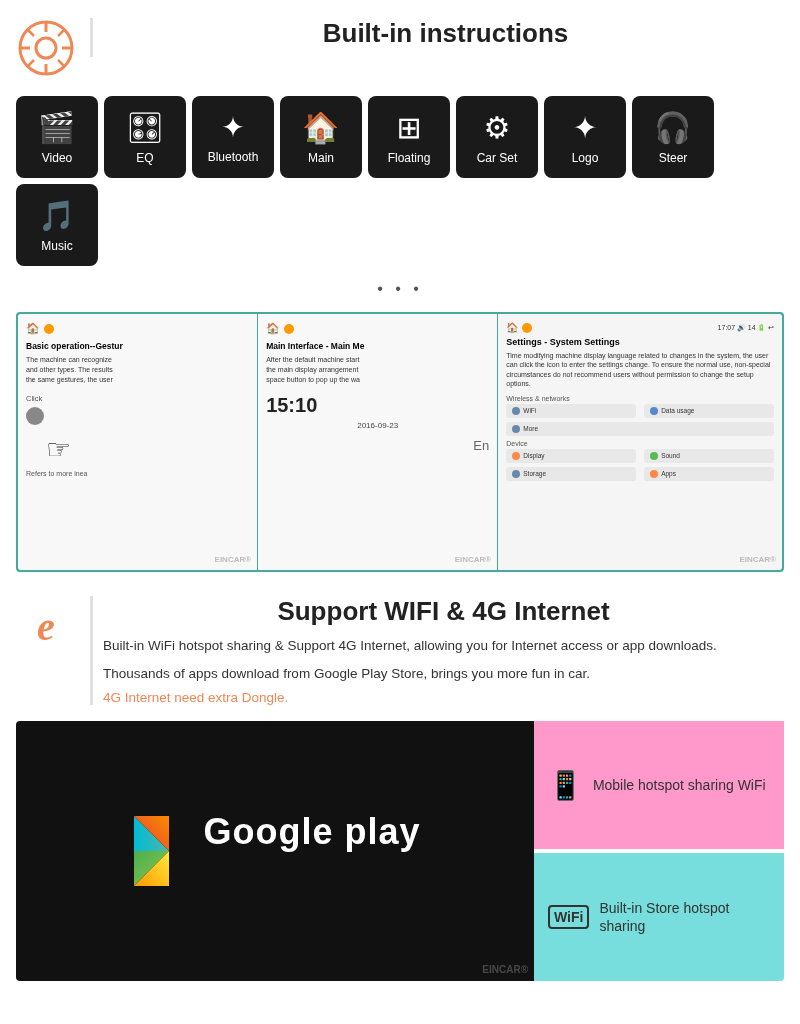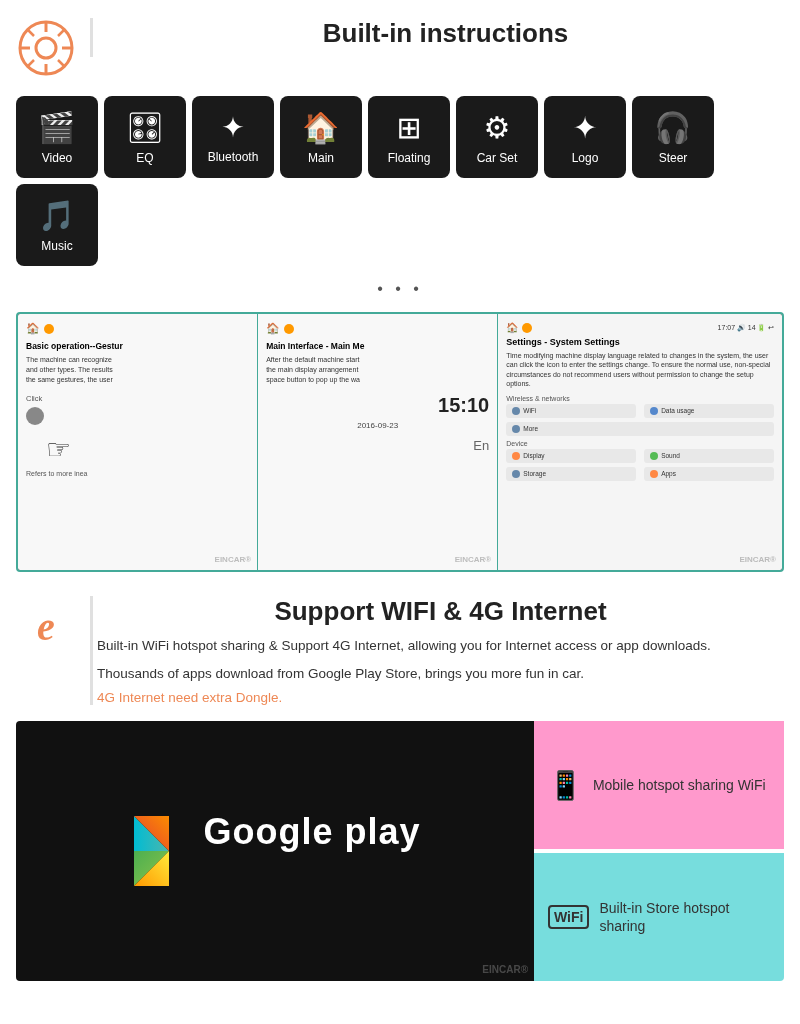--- a/index.html
+++ b/index.html
@@ -135,21 +135,21 @@
       font-size: 7px;
       color: #555;
       margin-top: 4px;
     }
     
     .ss-time {
       font-size: 22px;
       font-weight: bold;
       color: #222;
       margin: 20px auto 4px;
-      text-align: right;
+      text-align: left;
     }
     .ss-date {
       font-size: 8px;
       color: #444;
       text-align: center;
     }
     
     .ss-header-right {
       display: flex;
       justify-content: space-between;
@@ -212,21 +212,21 @@
     .section2 {
       padding: 18px 16px 6px 16px;
     }
     .section2-inner {
       display: flex;
       align-items: flex-start;
       gap: 14px;
     }
     .section2-body {
       border-left: 3px solid #e0e0e0;
-      padding-left: 4px;
+      padding-left: 10px;
       flex: 1;
     }
     .highlight-link {
       color: #e85;
       font-size: 13.5px;
     }
 
     
     .bottom-grid {
       display: flex;

